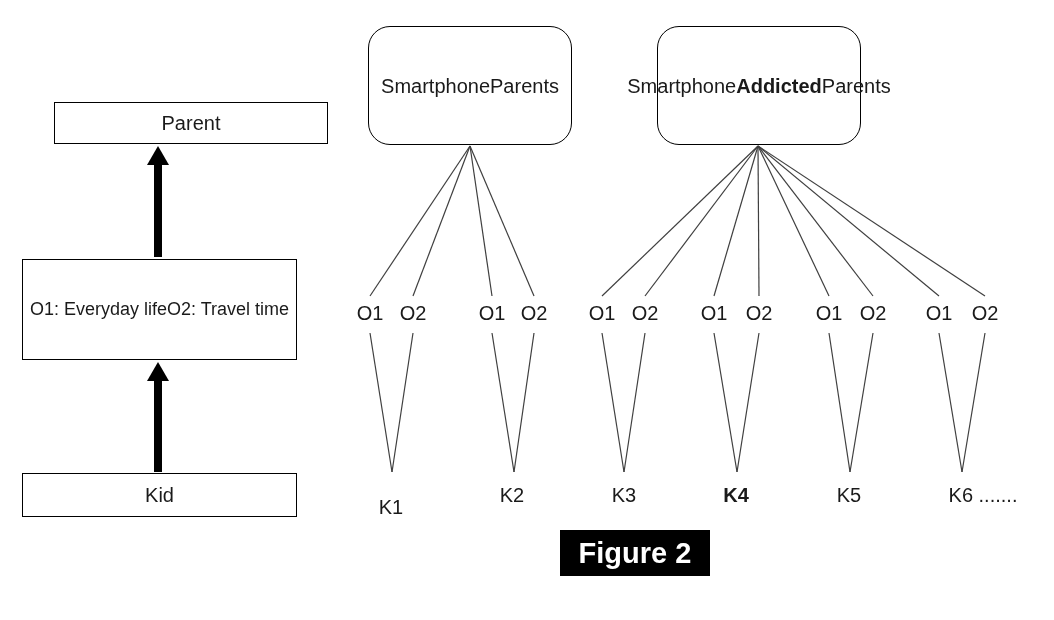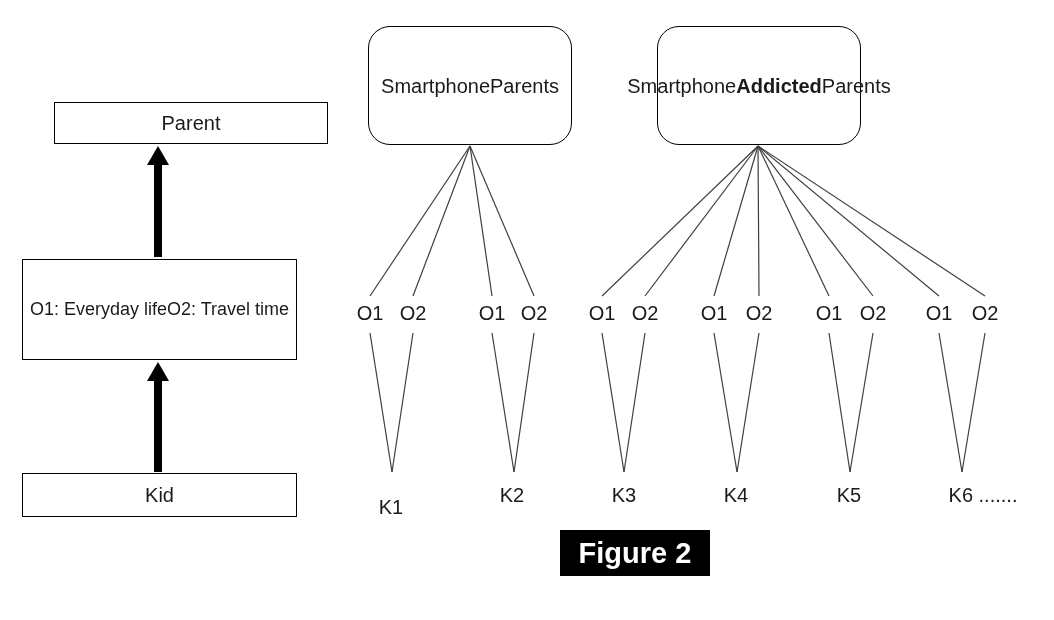--- a/index.html
+++ b/index.html
@@ -128,21 +128,21 @@
   <span class="o-label" style="left:714px; top:302px;">O1</span>
   <span class="o-label" style="left:759px; top:302px;">O2</span>
   <span class="o-label" style="left:829px; top:302px;">O1</span>
   <span class="o-label" style="left:873px; top:302px;">O2</span>
   <span class="o-label" style="left:939px; top:302px;">O1</span>
   <span class="o-label" style="left:985px; top:302px;">O2</span>
 
   <span class="k-label" style="left:391px; top:496px;">K1</span>
   <span class="k-label" style="left:512px; top:484px;">K2</span>
   <span class="k-label" style="left:624px; top:484px;">K3</span>
-  <span class="k-label" style="left:736px; top:484px;">K4</span>
+  <span class="k-label" style="left:736px; top:484px;font-weight:bold;">K4</span>
   <span class="k-label" style="left:849px; top:484px;">K5</span>
   <span class="k-label" style="left:983px; top:484px;">K6 .......</span>
 
   <div class="caption">
     <span>Figure 2</span>
   </div>
 
 </div>
 
 </body></html>

